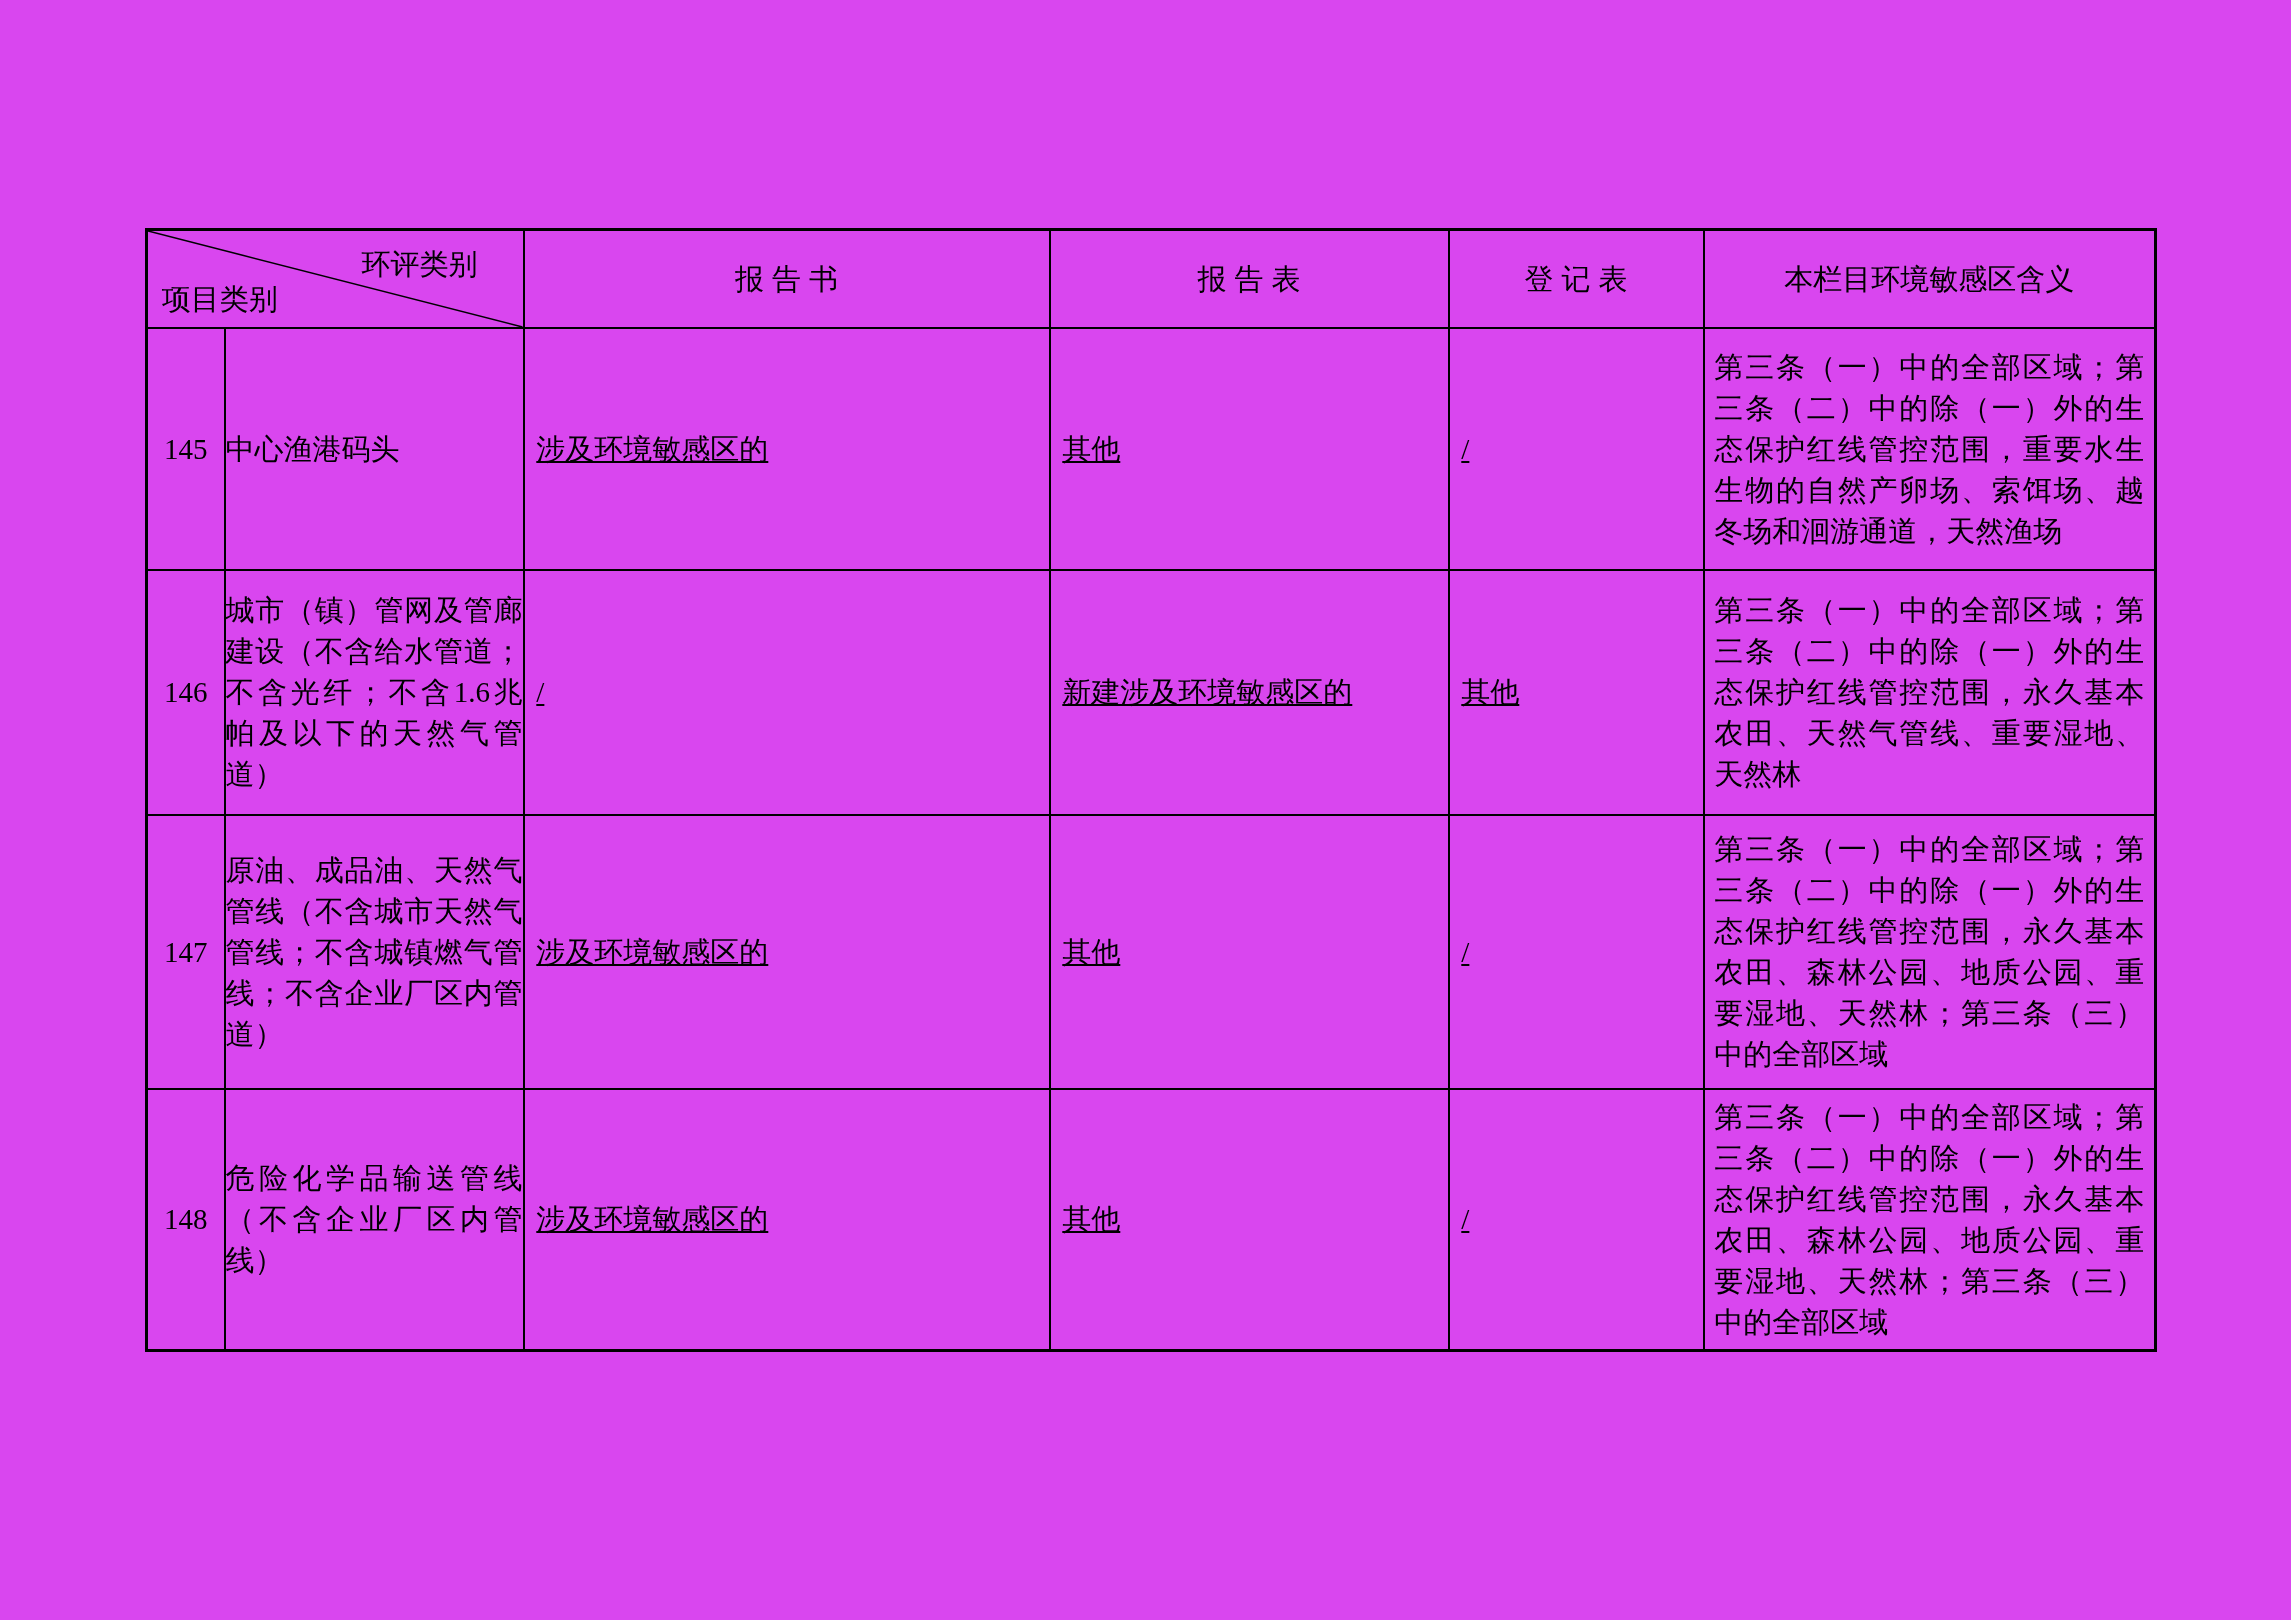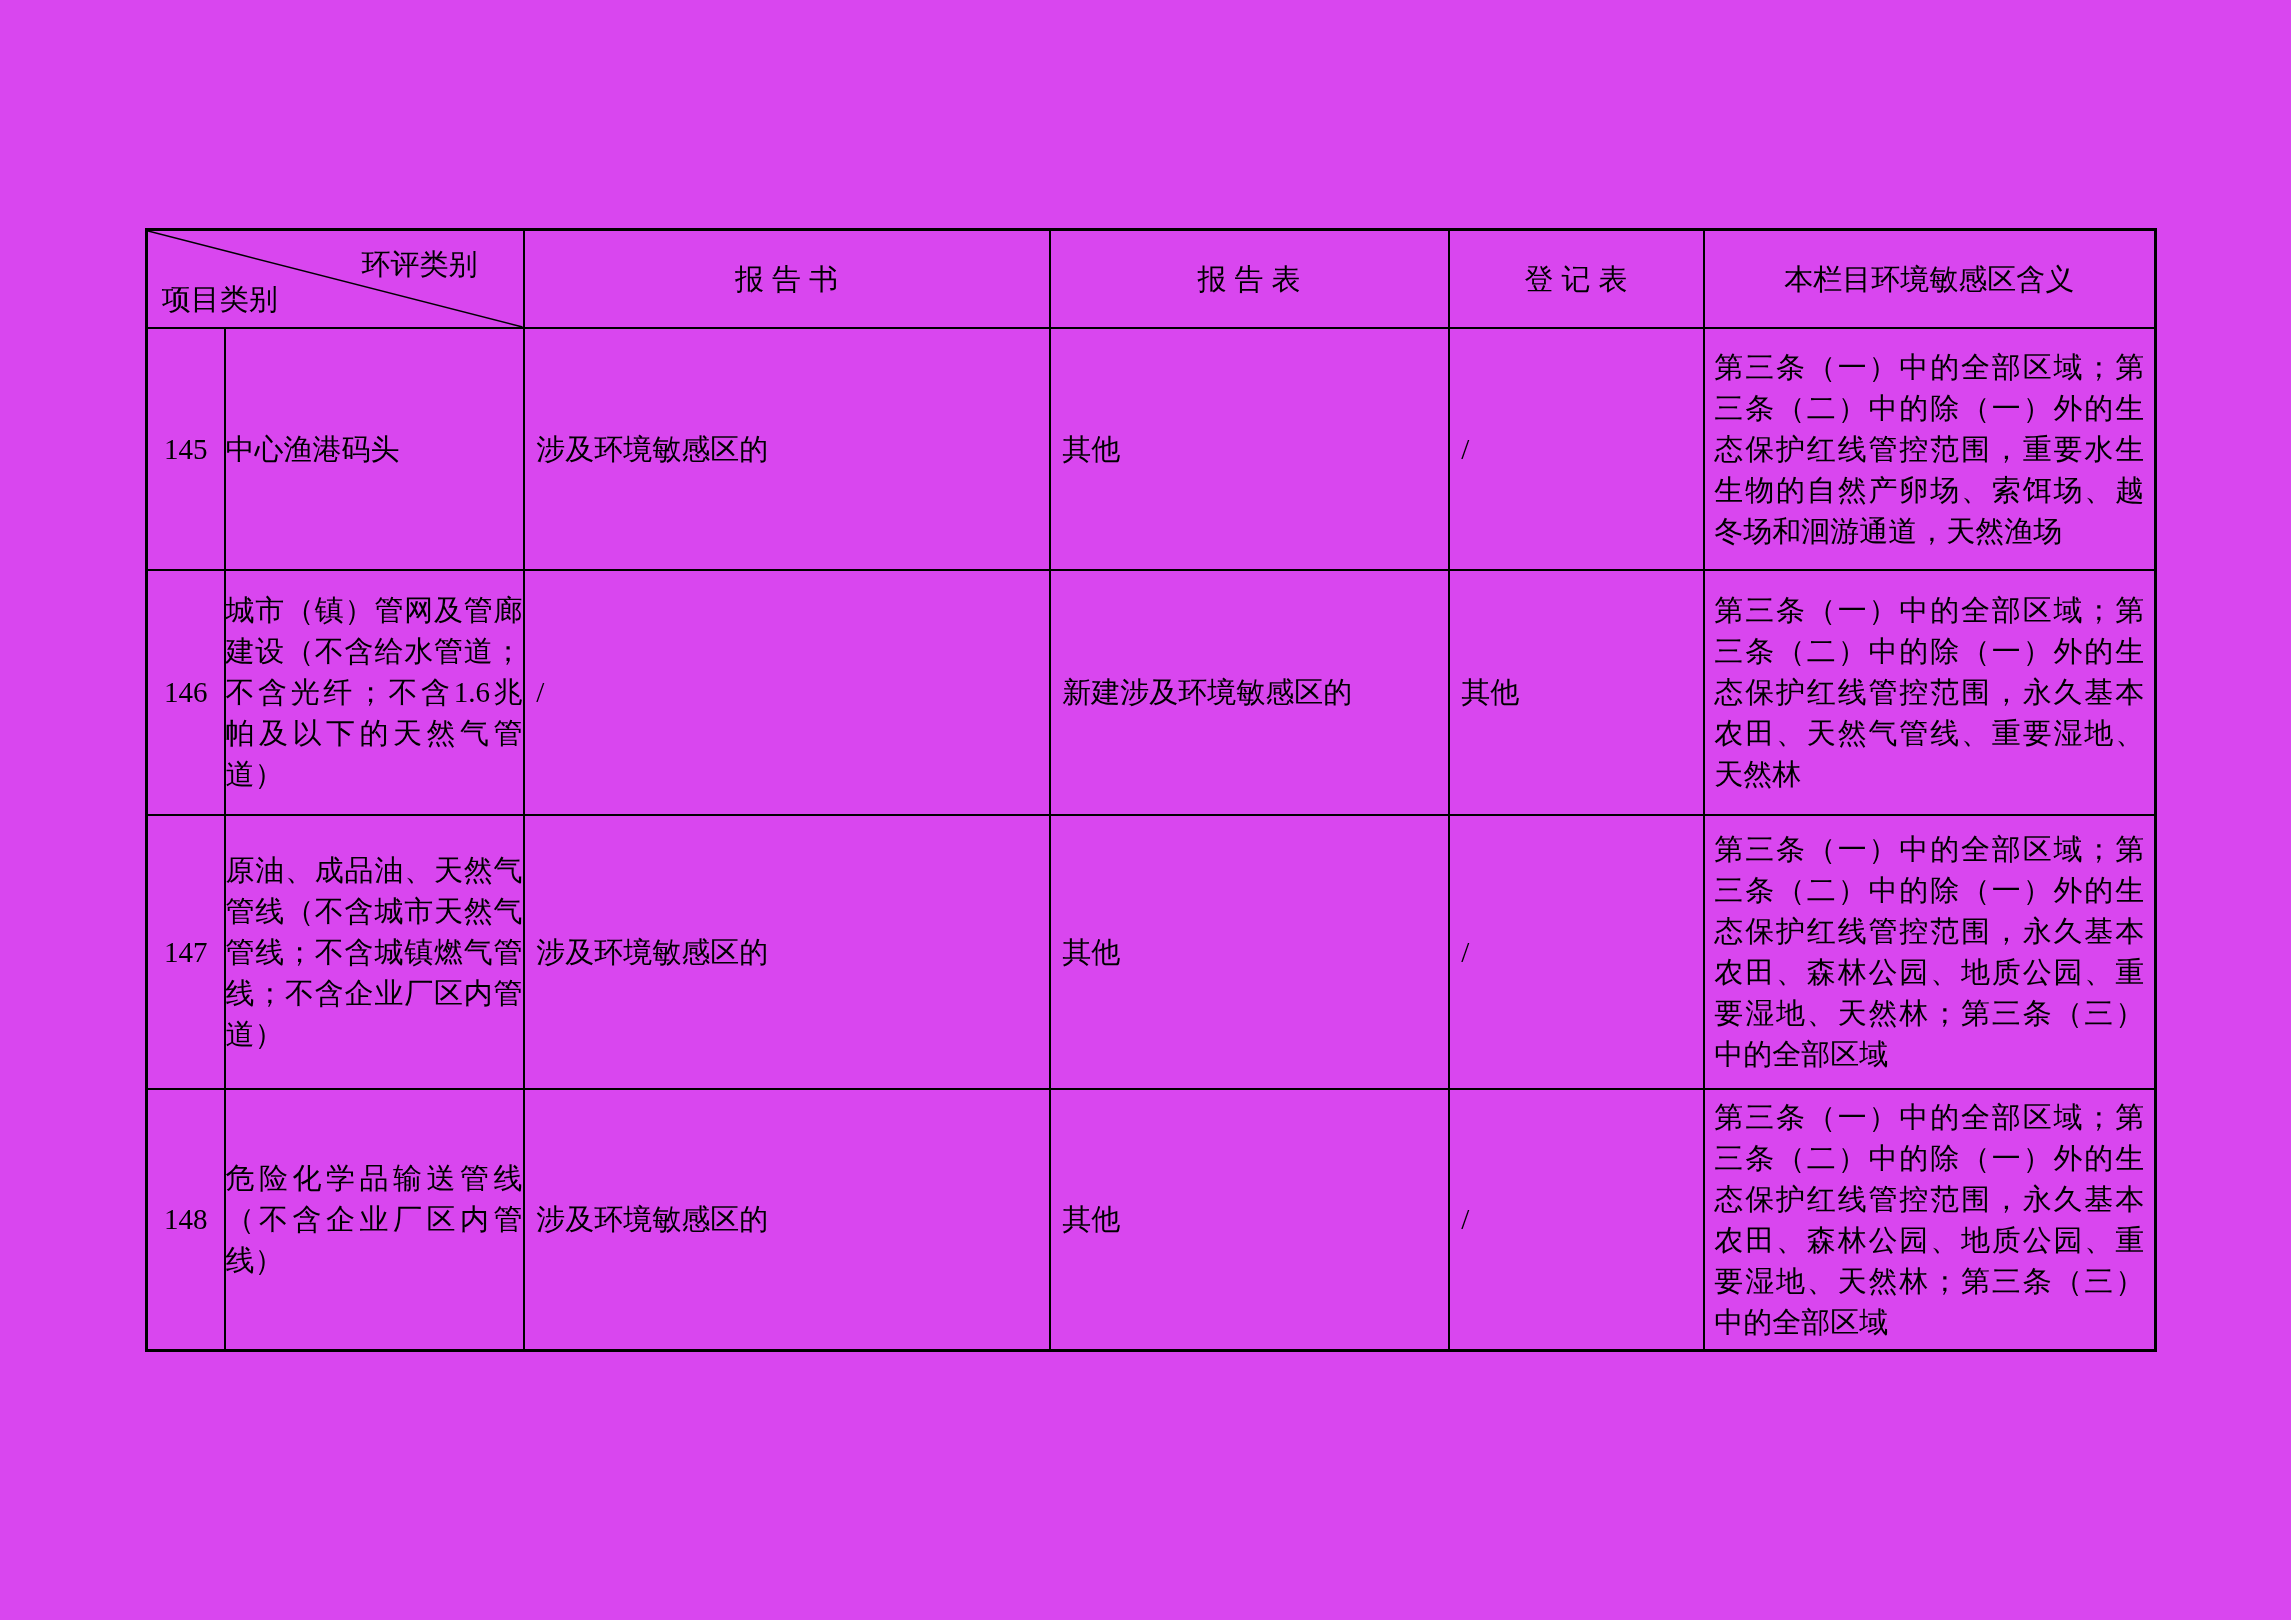--- a/index.html
+++ b/index.html
@@ -69,20 +69,21 @@
     text-align: center;
   }
   td.c-project {
     padding: 0 0;
     text-align: justify;
     text-justify: inter-ideograph;
   }
   td.c-book, td.c-form, td.c-reg {
     padding: 0 11.8px;
     text-align: left;
+    text-decoration: underline;
   }
   td.c-meaning {
     padding: 0 9.8px;
     text-align: justify;
     text-justify: inter-ideograph;
     line-height: 42px;
   }
   tr.r-145 td { height: 238px; }
   tr.r-146 td { height: 241px; }
   tr.r-147 td { height: 270px; }

